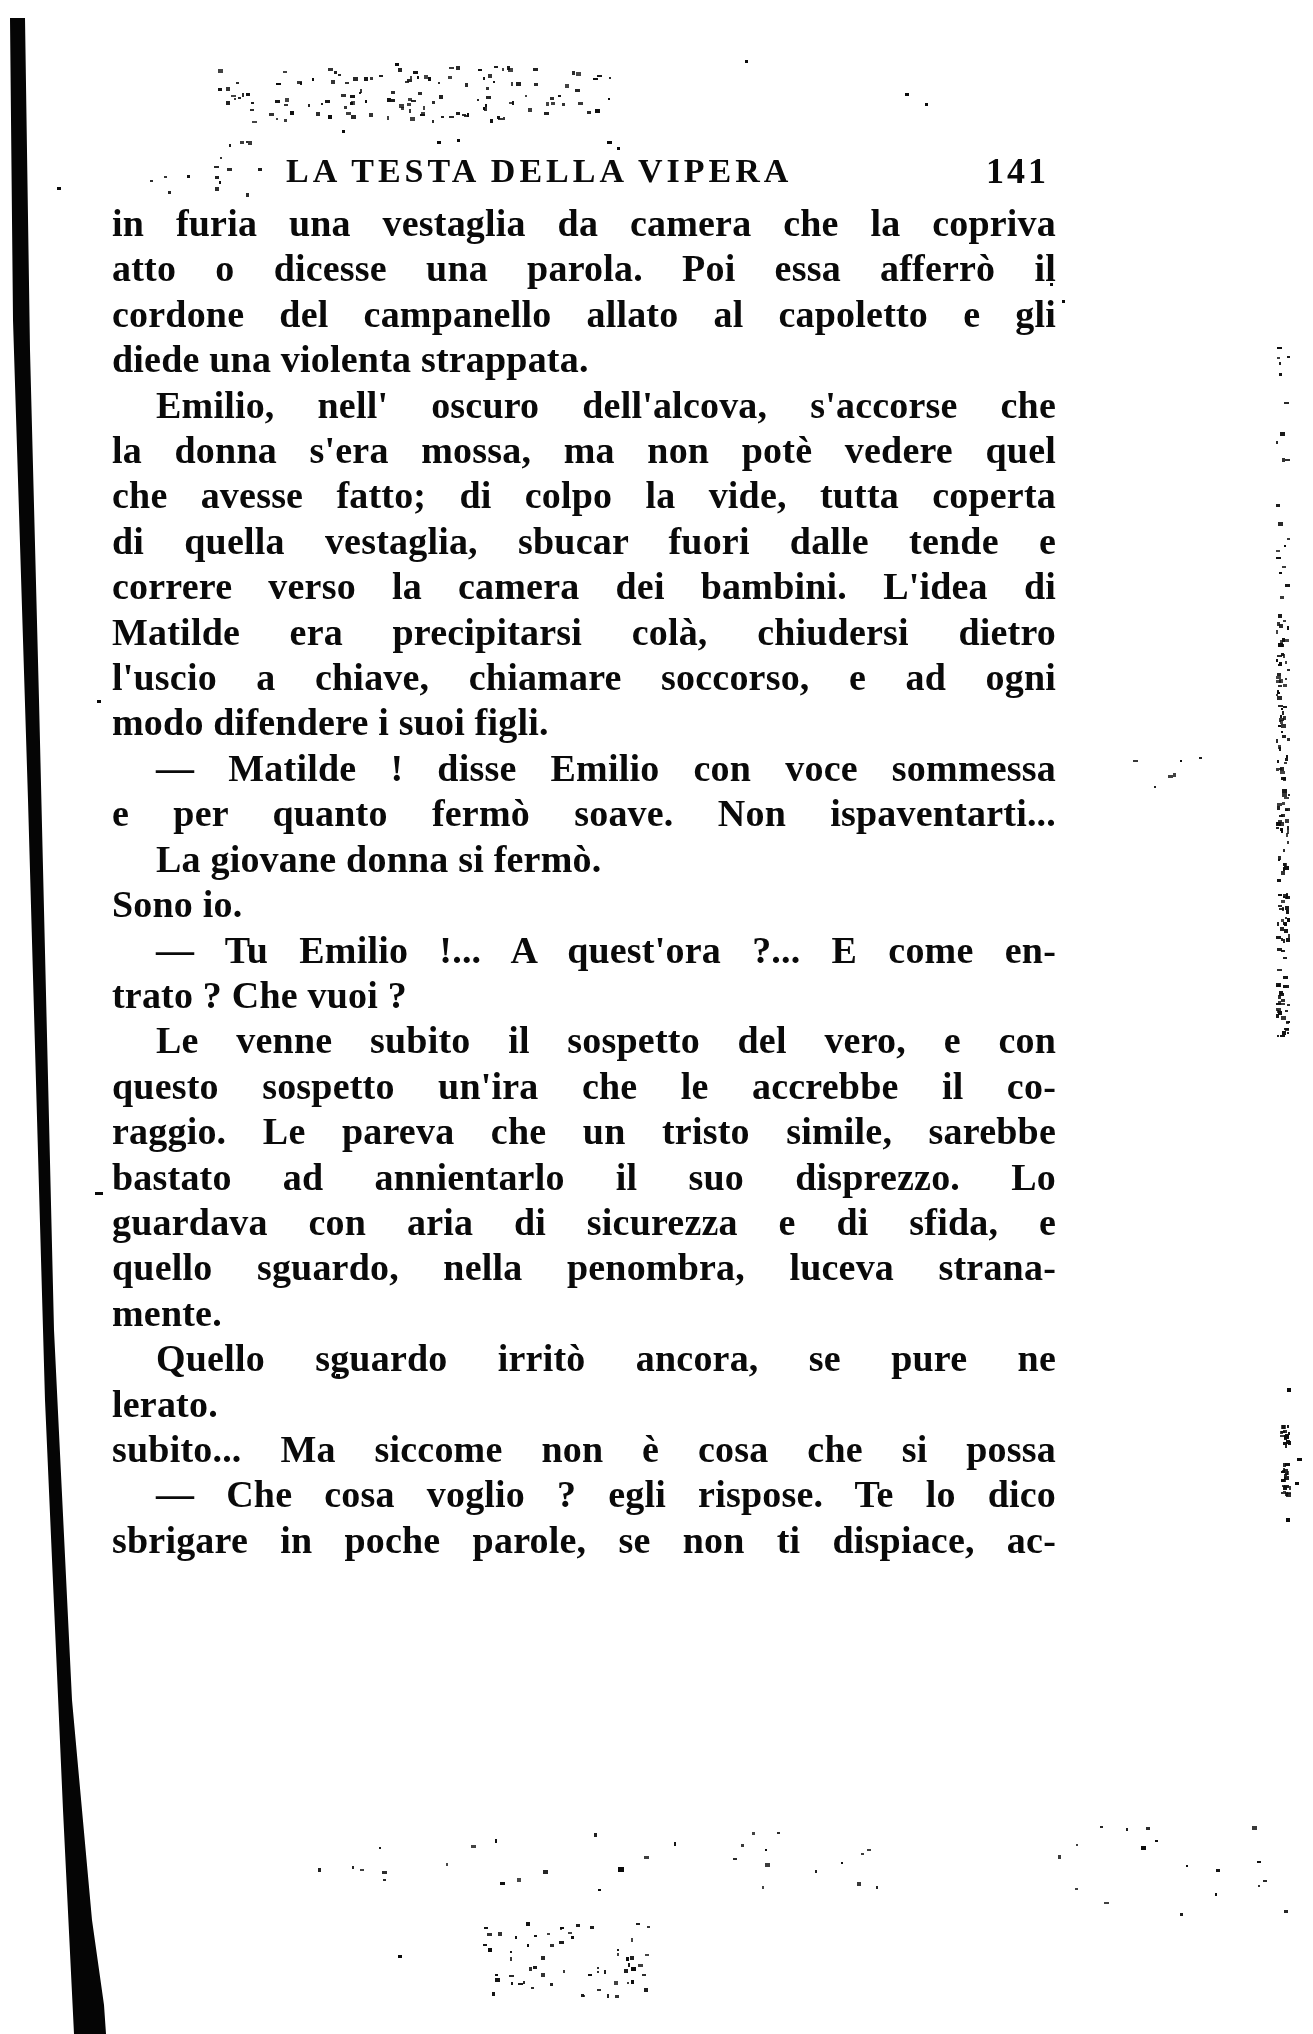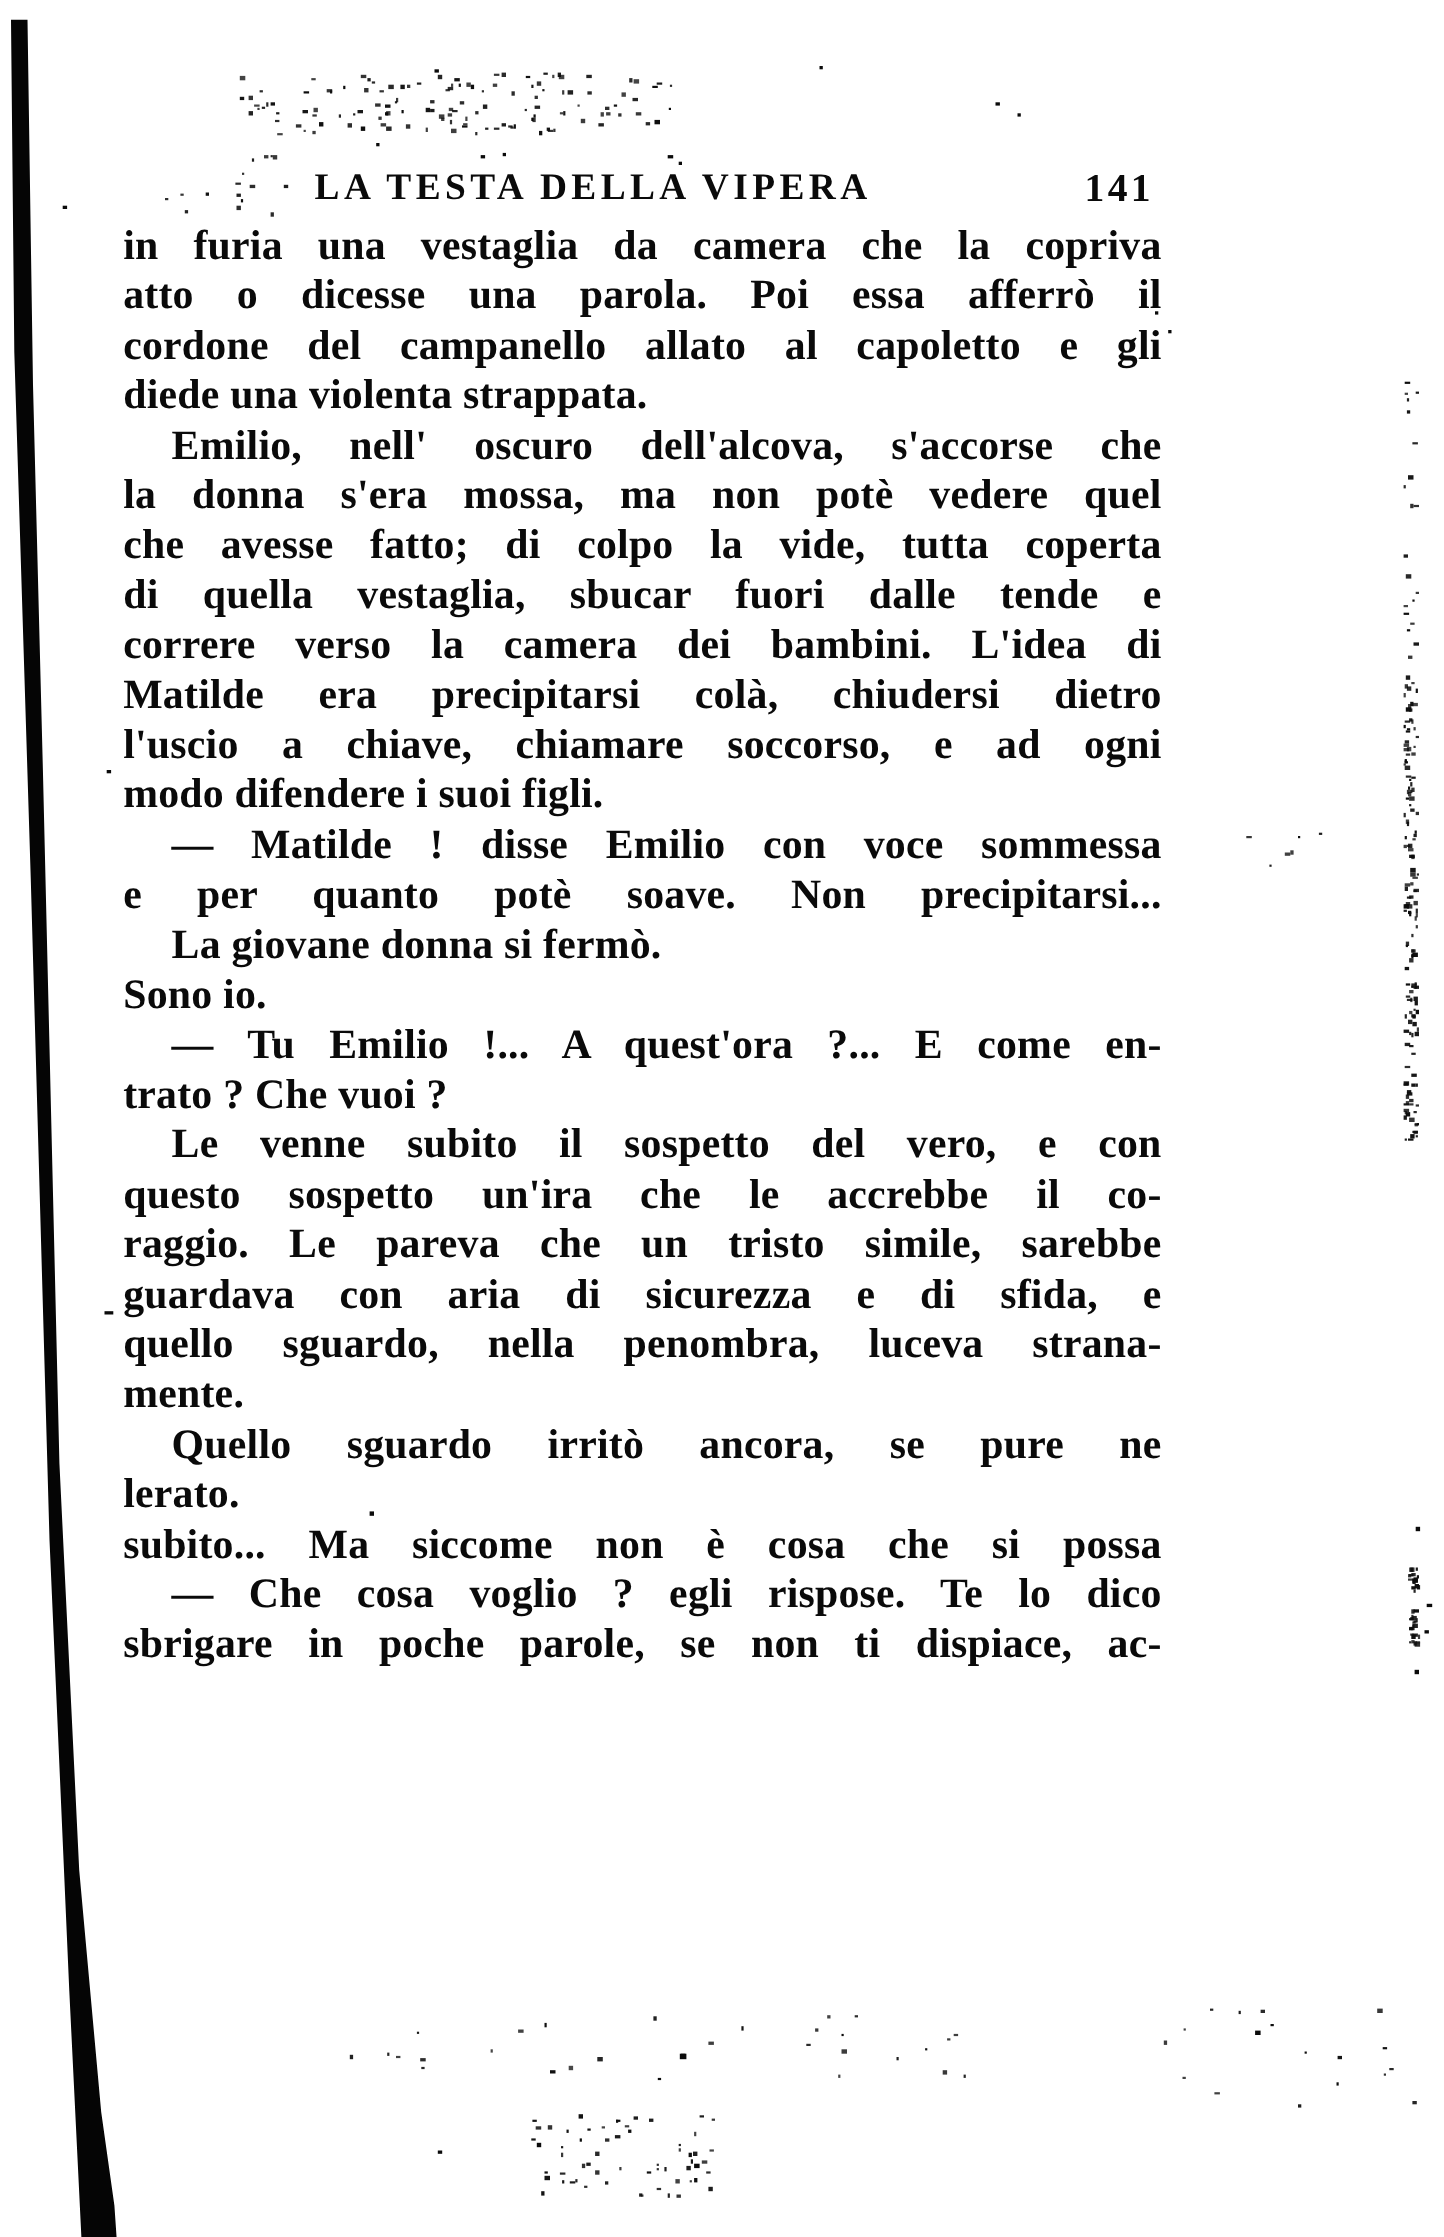--- a/index.html
+++ b/index.html
@@ -55,28 +55,29 @@
       <div class="line para-end">diede una violenta strappata.</div>
       <div class="line indent">Emilio, nell' oscuro dell'alcova, s'accorse che</div>
       <div class="line">la donna s'era mossa, ma non potè vedere quel</div>
       <div class="line">che avesse fatto; di colpo la vide, tutta coperta</div>
       <div class="line">di quella vestaglia, sbucar fuori dalle tende e</div>
       <div class="line">correre verso la camera dei bambini. L'idea di</div>
       <div class="line">Matilde era precipitarsi colà, chiudersi dietro</div>
       <div class="line">l'uscio a chiave, chiamare soccorso, e ad ogni</div>
       <div class="line para-end">modo difendere i suoi figli.</div>
       <div class="line indent">— Matilde ! disse Emilio con voce sommessa</div>
-      <div class="line">e per quanto potè soave. Non precipitarsi...</div>
+      <div class="line">e per quanto fermò soave. Non ispaventarti...</div>
       <div class="line indent para-end">La giovane donna si fermò.</div>
       <div class="line para-end">Sono io.</div>
       <div class="line indent">— Tu Emilio !... A quest'ora ?... E come en-</div>
       <div class="line para-end">trato ? Che vuoi ?</div>
       <div class="line indent">Le venne subito il sospetto del vero, e con</div>
       <div class="line">questo sospetto un'ira che le accrebbe il co-</div>
       <div class="line">raggio. Le pareva che un tristo simile, sarebbe</div>
+      <div class="line">bastato ad annientarlo il suo disprezzo. Lo</div>
       <div class="line">guardava con aria di sicurezza e di sfida, e</div>
       <div class="line">quello sguardo, nella penombra, luceva strana-</div>
       <div class="line para-end">mente.</div>
       <div class="line indent">Quello sguardo irritò ancora, se pure ne</div>
       <div class="line para-end">lerato.</div>
       <div class="line">subito... Ma siccome non è cosa che si possa</div>
       <div class="line indent">— Che cosa voglio ? egli rispose. Te lo dico</div>
       <div class="line">sbrigare in poche parole, se non ti dispiace, ac-</div>
     </div>
 

